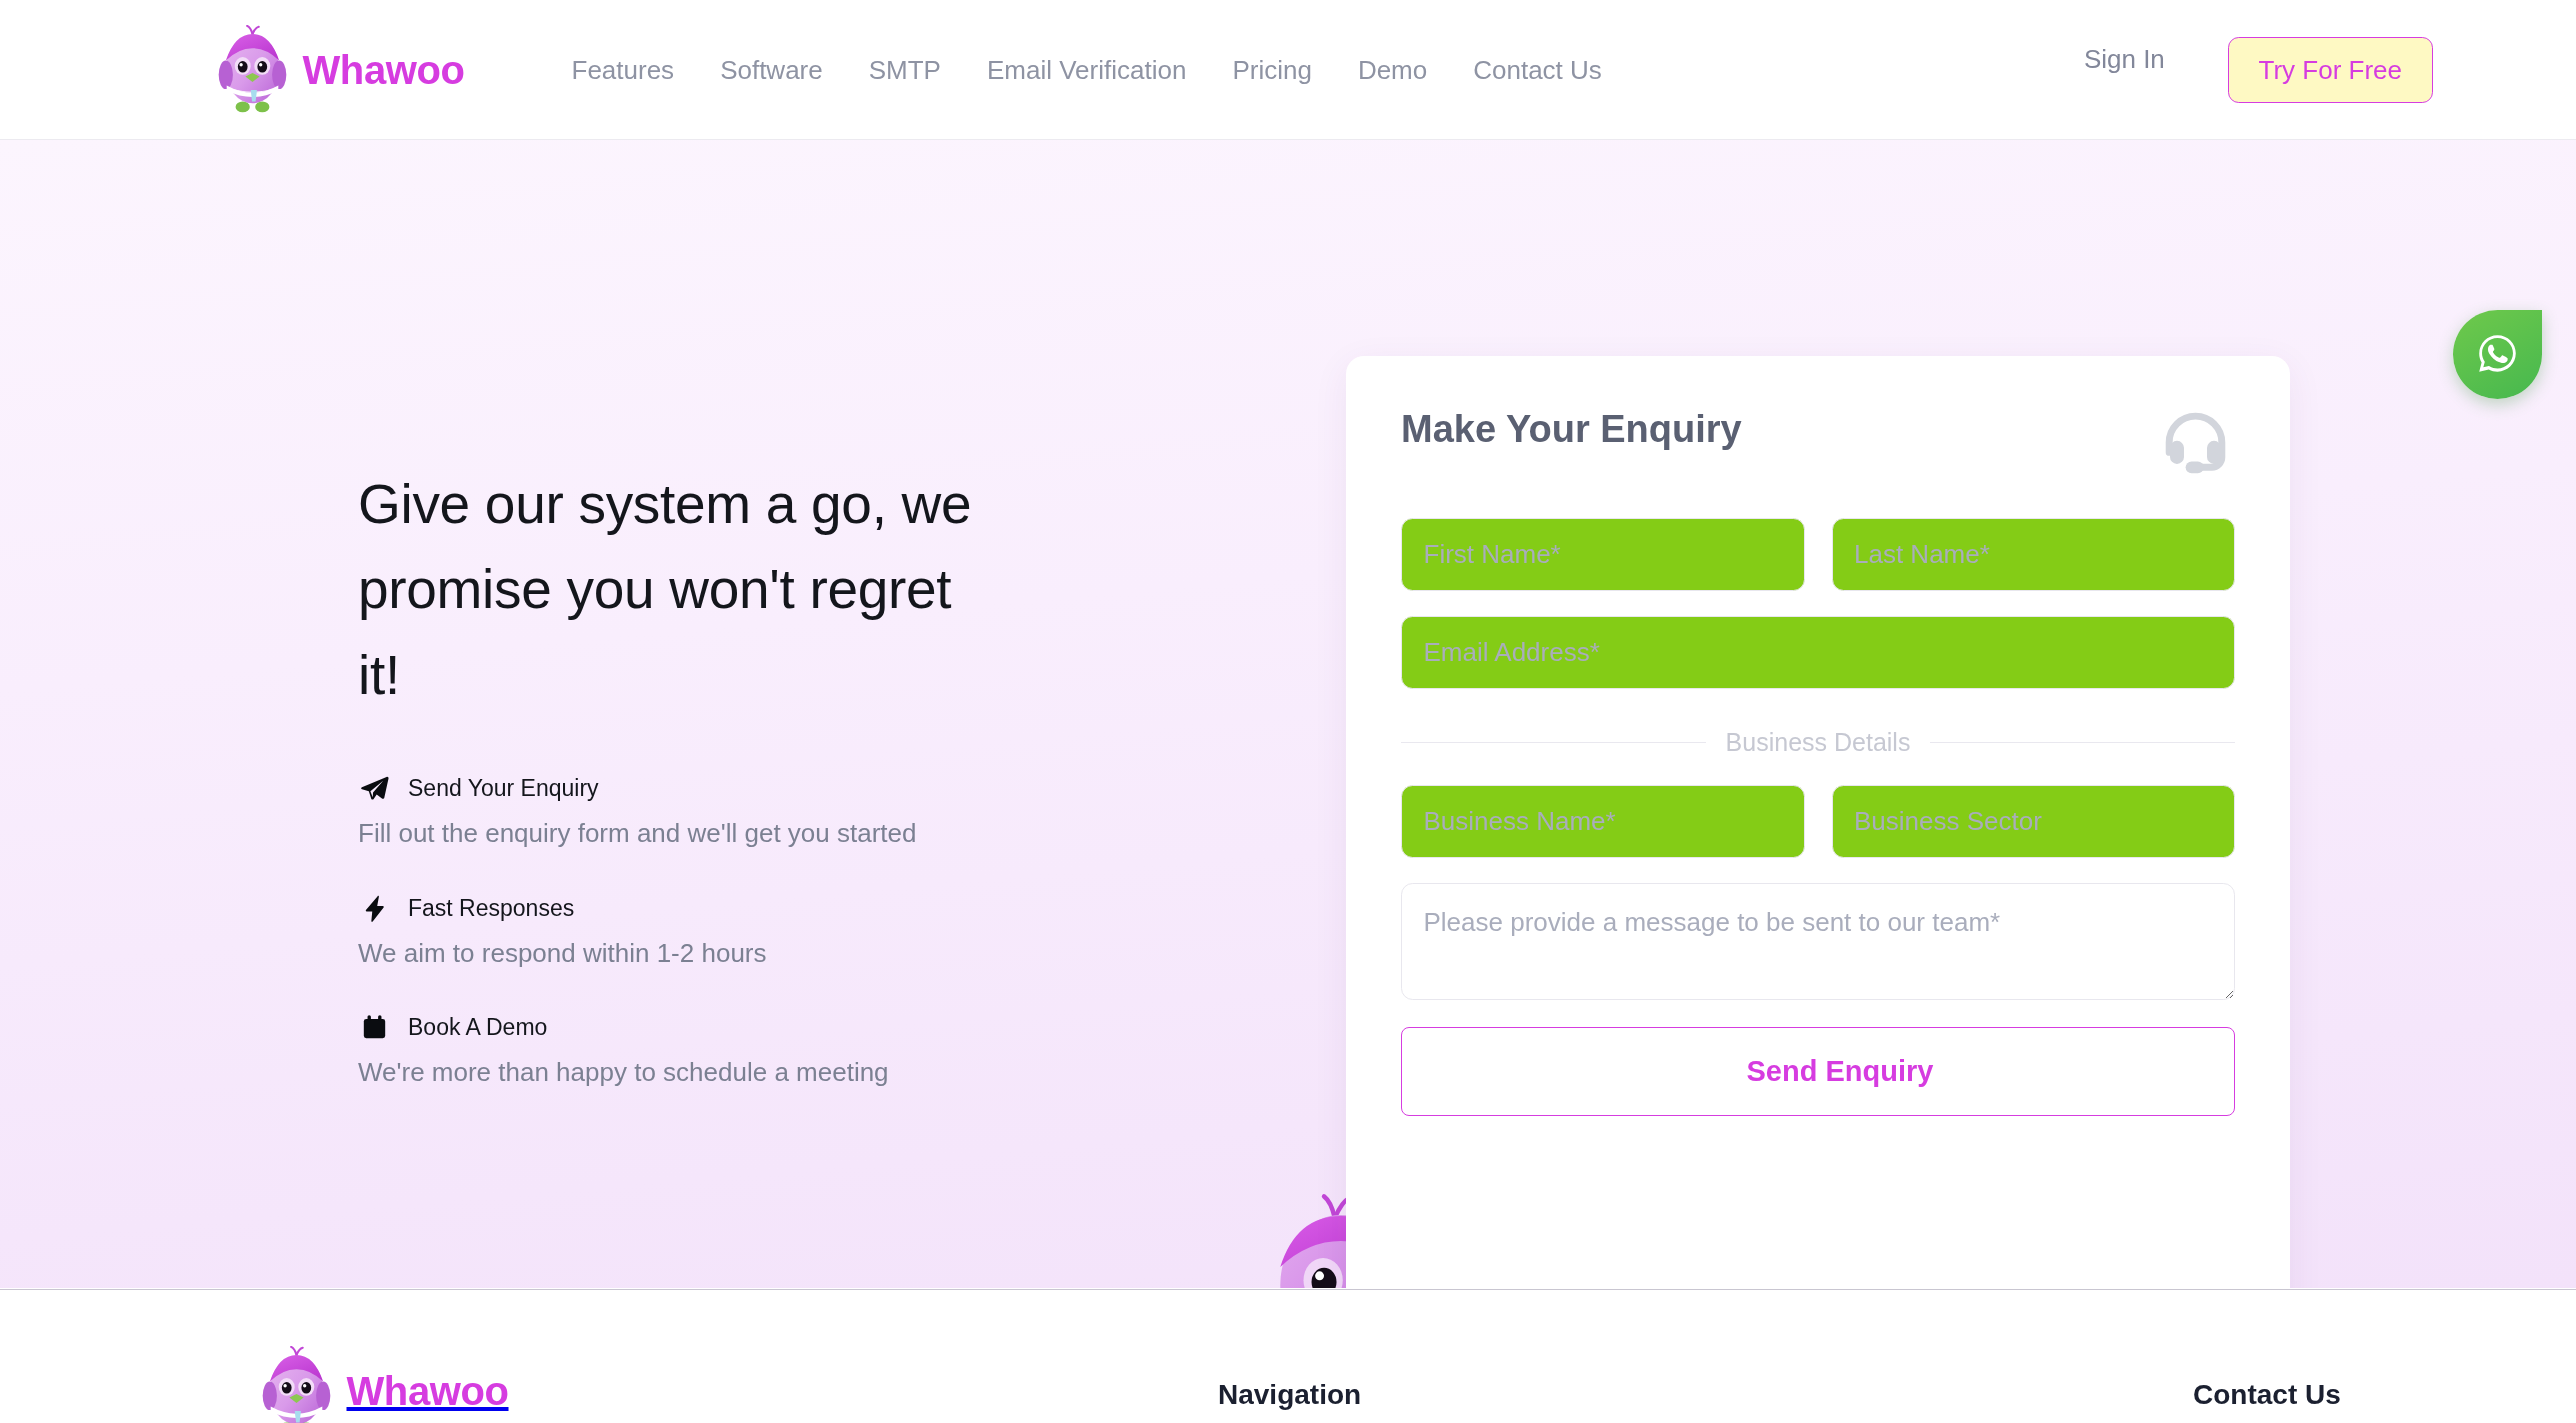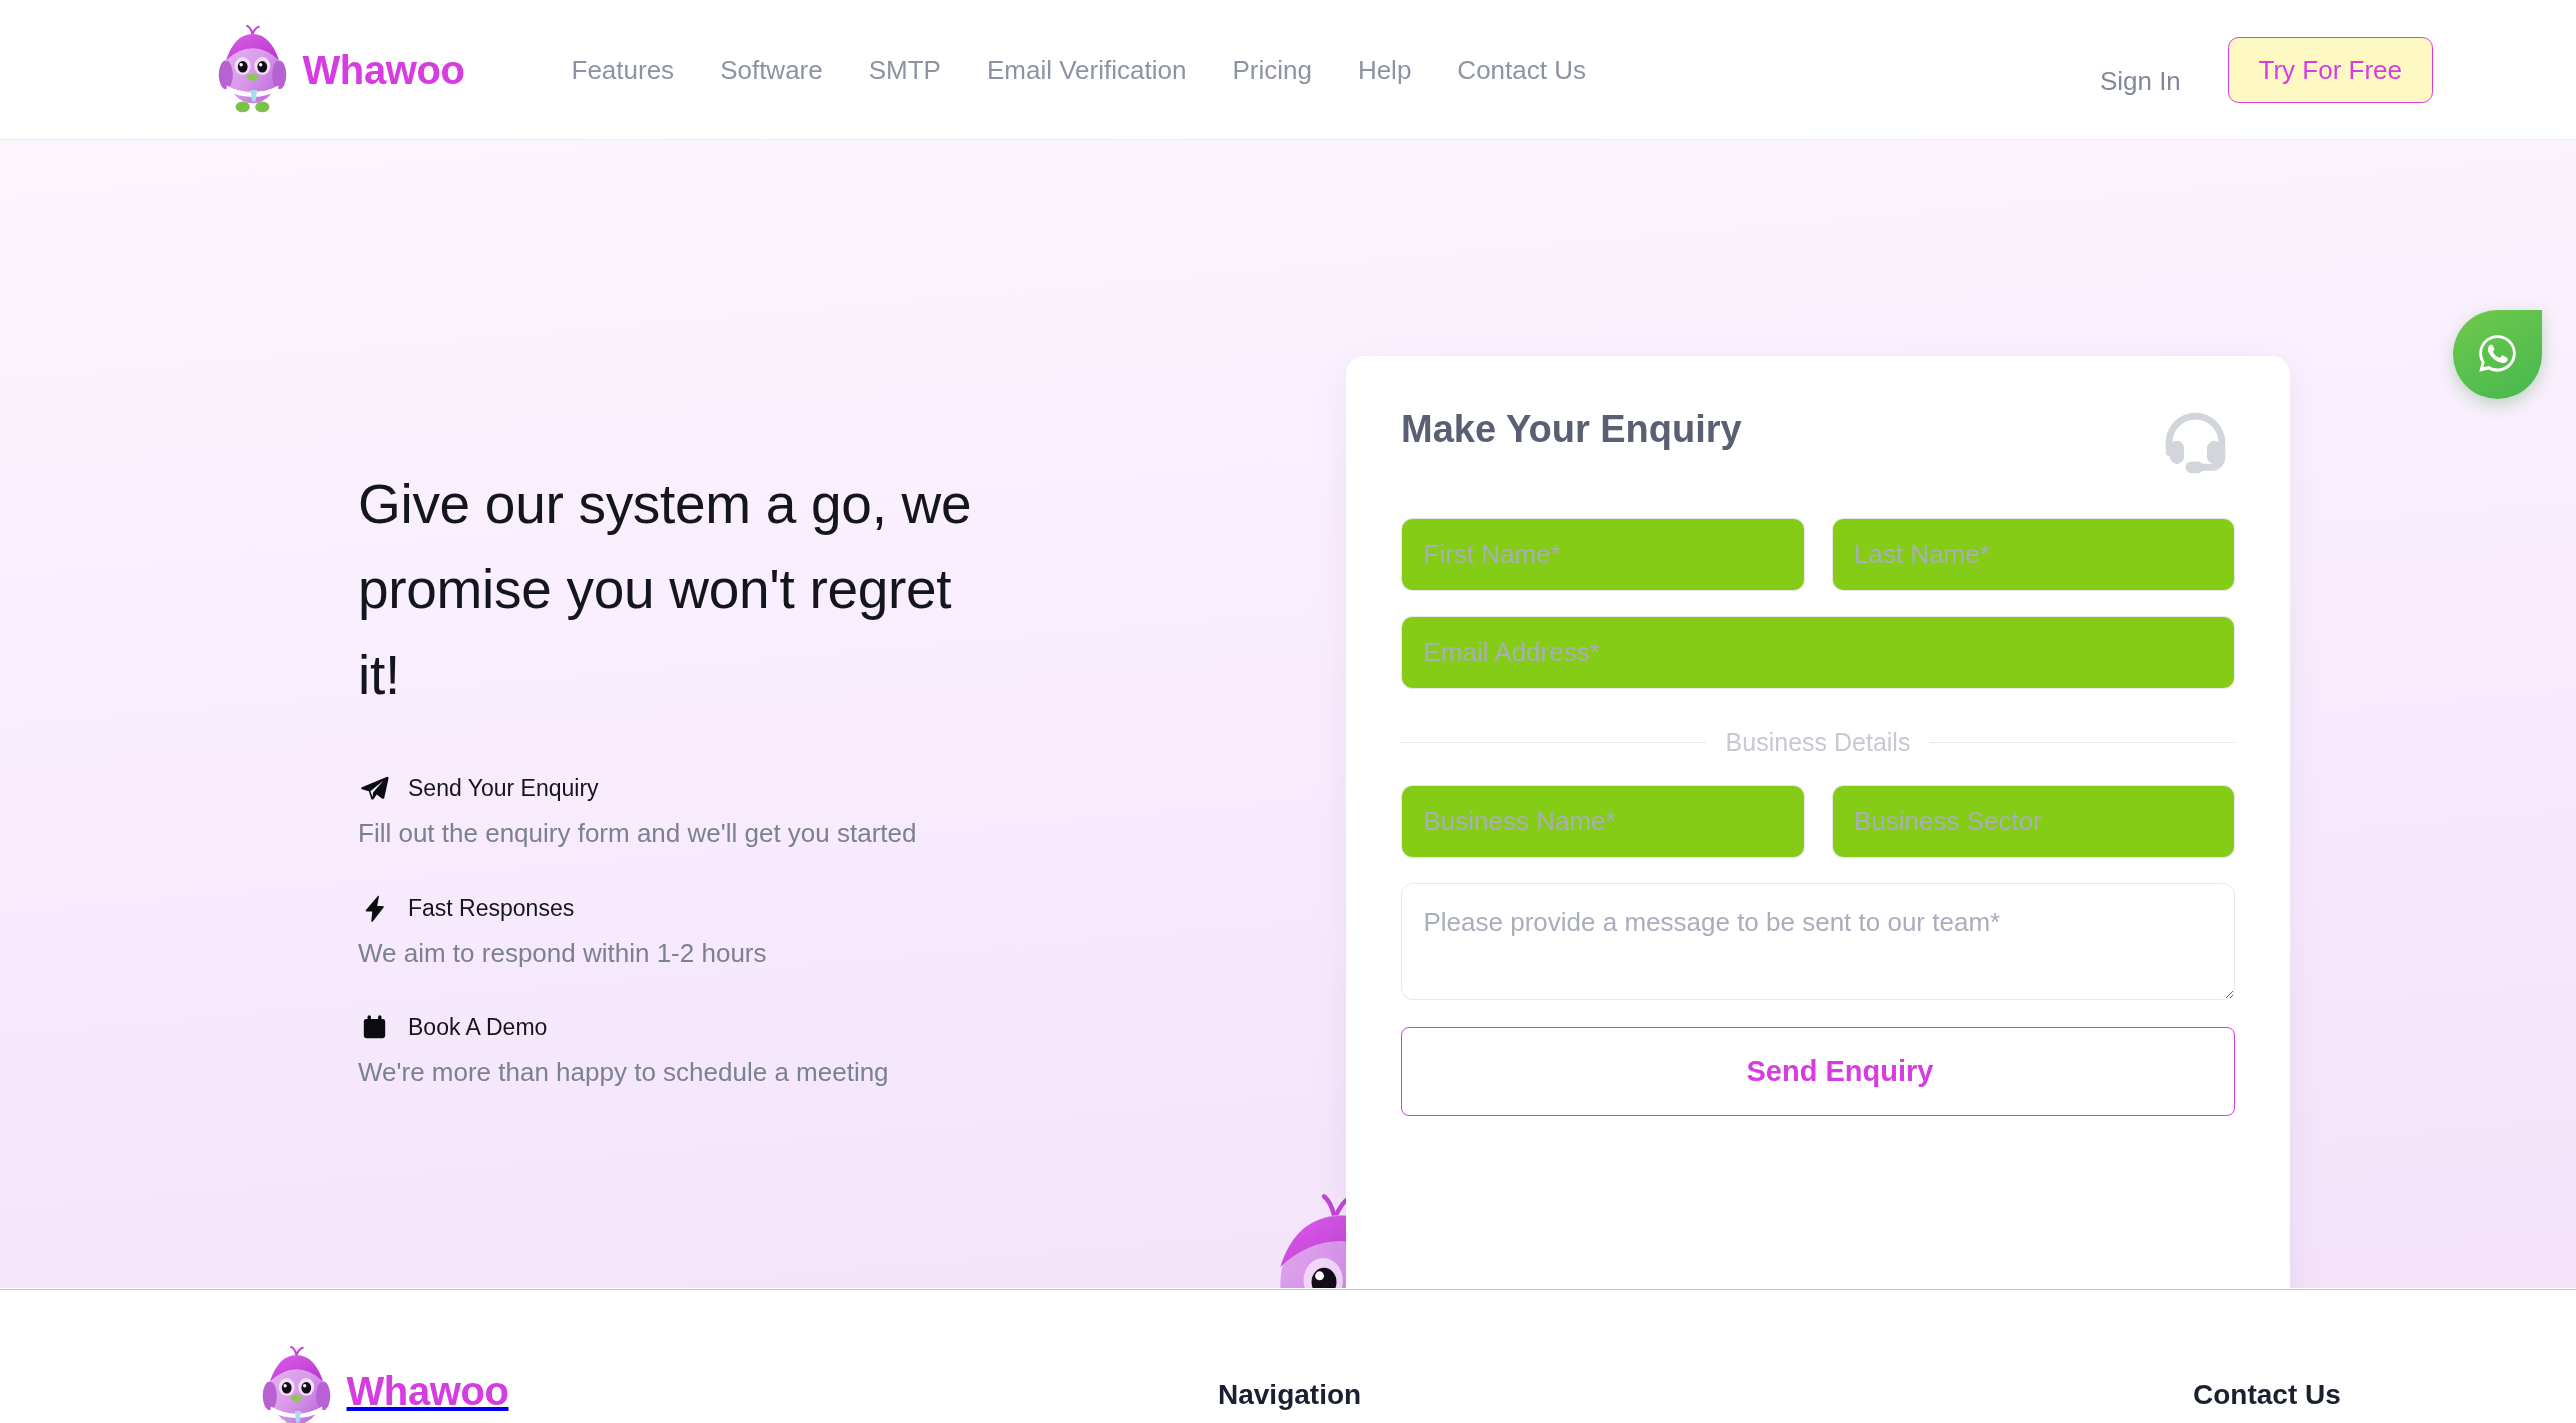--- a/index.html
+++ b/index.html
@@ -35,21 +35,21 @@
     display: flex; align-items: center;
     margin-left: 84px; gap: 0;
   }
   .nav-link {
     font-size: 26px; color: #8e93a3;
     padding: 9px 23px; text-decoration: none;
     white-space: nowrap; line-height: 1;
   }
   .nav-right {
     margin-left: auto; margin-right: 143px;
-    display: flex; align-items: flex-end; gap: 0;
+    display: flex; align-items: flex-start; gap: 16px;
   }
   .signin-link {
     font-size: 26px; color: #82879a;
     text-decoration: none; padding: 9px 27px;
     white-space: nowrap; line-height: 1;
   }
   .try-btn {
     font-size: 26px; color: #d63ce0;
     border: 1.8px solid #d63ce0; border-radius: 10.7px;
     padding: 19px 30px; background: #fef9c3;
@@ -228,21 +228,21 @@
       </span>
       <span class="brand-name">Whawoo</span>
     </a>
 
     <nav class="nav-links">
       <a class="nav-link" href="#">Features</a>
       <a class="nav-link" href="#">Software</a>
       <a class="nav-link" href="#">SMTP</a>
       <a class="nav-link" href="#">Email Verification</a>
       <a class="nav-link" href="#">Pricing</a>
-      <a class="nav-link" href="#">Help</a>
+      <a class="nav-link" href="#">Demo</a>
       <a class="nav-link" href="#">Contact Us</a>
     </nav>
 
     <div class="nav-right">
       <a class="signin-link" href="#">Sign In</a>
       <button class="try-btn">Try For Free</button>
     </div>
   </div>
 
   <div class="hero">

